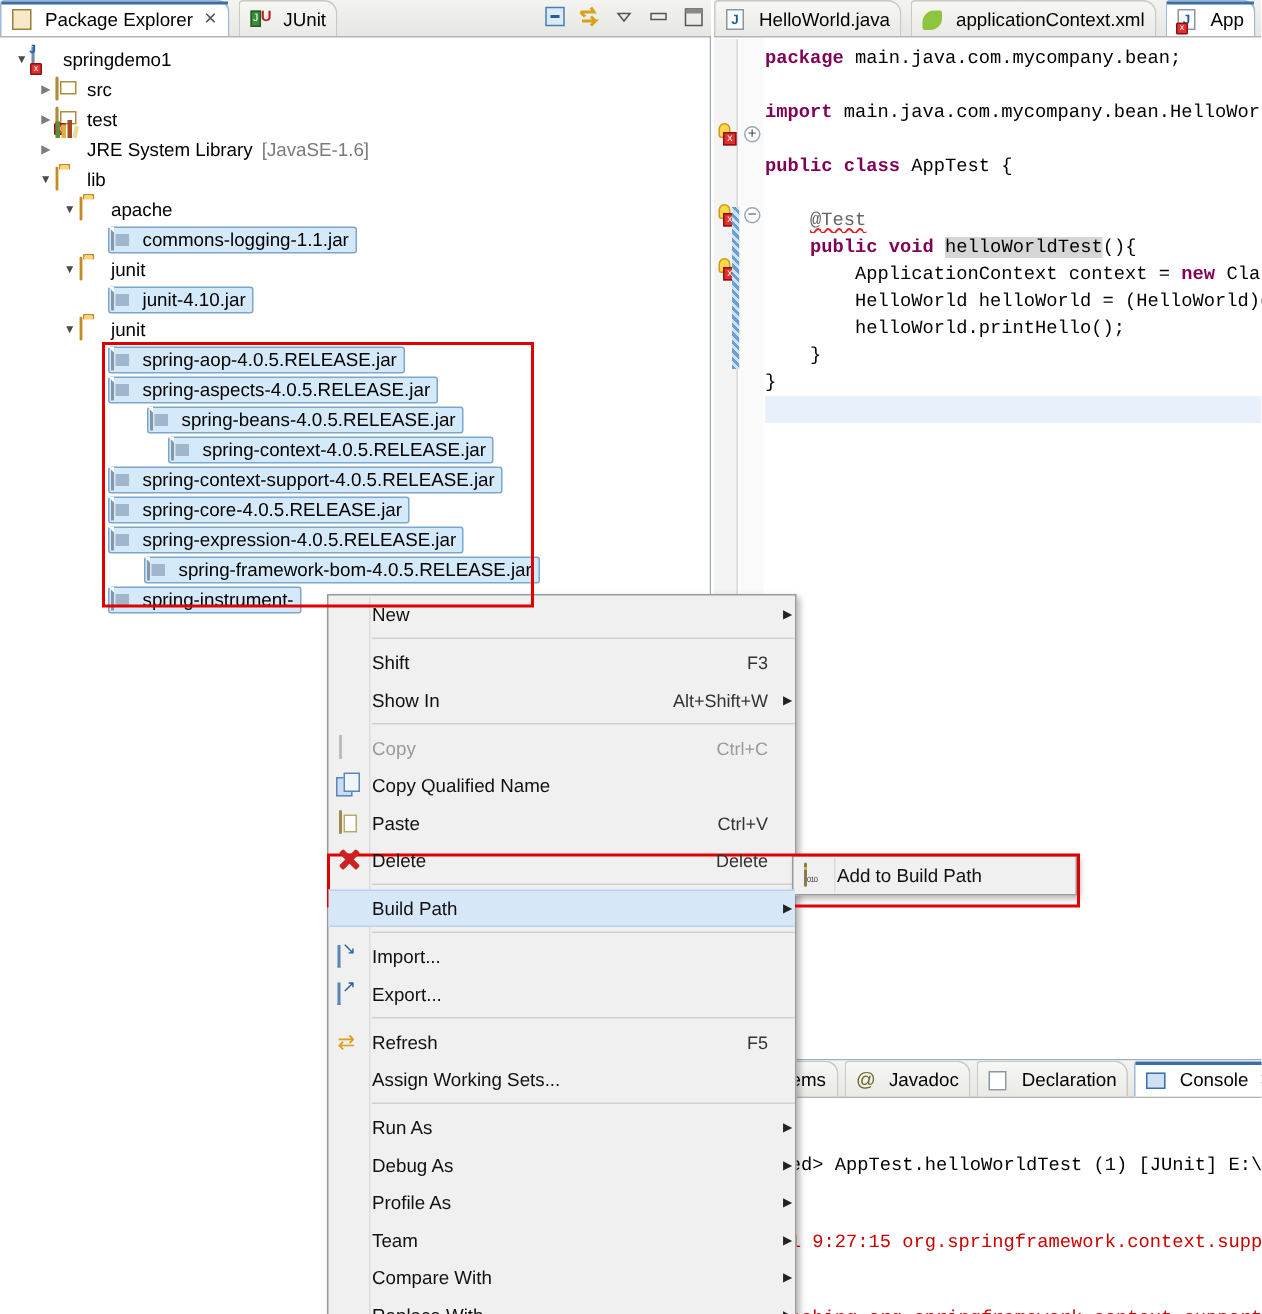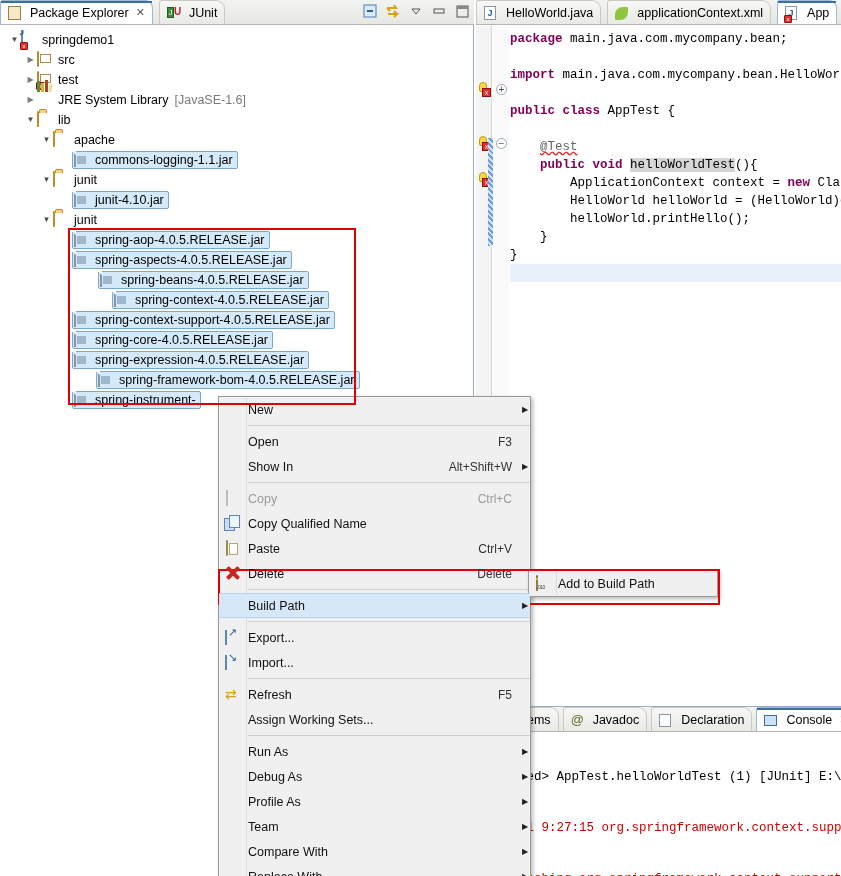--- a/index.html
+++ b/index.html
@@ -491,21 +491,21 @@
   <div id="ctxmenu">
     <div class="mgutter"></div>
 
     <div class="mi">
       <span class="mlabel">New</span>
       <span class="sub">▶</span>
     </div>
     <div class="msep"></div>
 
     <div class="mi">
-      <span class="mlabel">Open</span>
+      <span class="mlabel">Shift</span>
       <span class="accel">F3</span>
       <span class="sub"></span>
     </div>
     <div class="mi">
       <span class="mlabel">Show In</span>
       <span class="accel">Alt+Shift+W</span>
       <span class="sub">▶</span>
     </div>
     <div class="msep"></div>
 
@@ -537,27 +537,27 @@
     </div>
     <div class="msep"></div>
 
     <div class="mi hl">
       <span class="mlabel">Build Path</span>
       <span class="sub">▶</span>
     </div>
     <div class="msep"></div>
 
     <div class="mi">
+      <span class="mico"><span class="ic-imp"></span></span>
+      <span class="mlabel">Import...</span>
+      <span class="sub"></span>
+    </div>
+    <div class="mi">
       <span class="mico"><span class="ic-exp"></span></span>
       <span class="mlabel">Export...</span>
-      <span class="sub"></span>
-    </div>
-    <div class="mi">
-      <span class="mico"><span class="ic-imp"></span></span>
-      <span class="mlabel">Import...</span>
       <span class="sub"></span>
     </div>
     <div class="msep"></div>
 
     <div class="mi">
       <span class="mico"><span class="ic-ref">⇄</span></span>
       <span class="mlabel">Refresh</span>
       <span class="accel">F5</span>
       <span class="sub"></span>
     </div>

